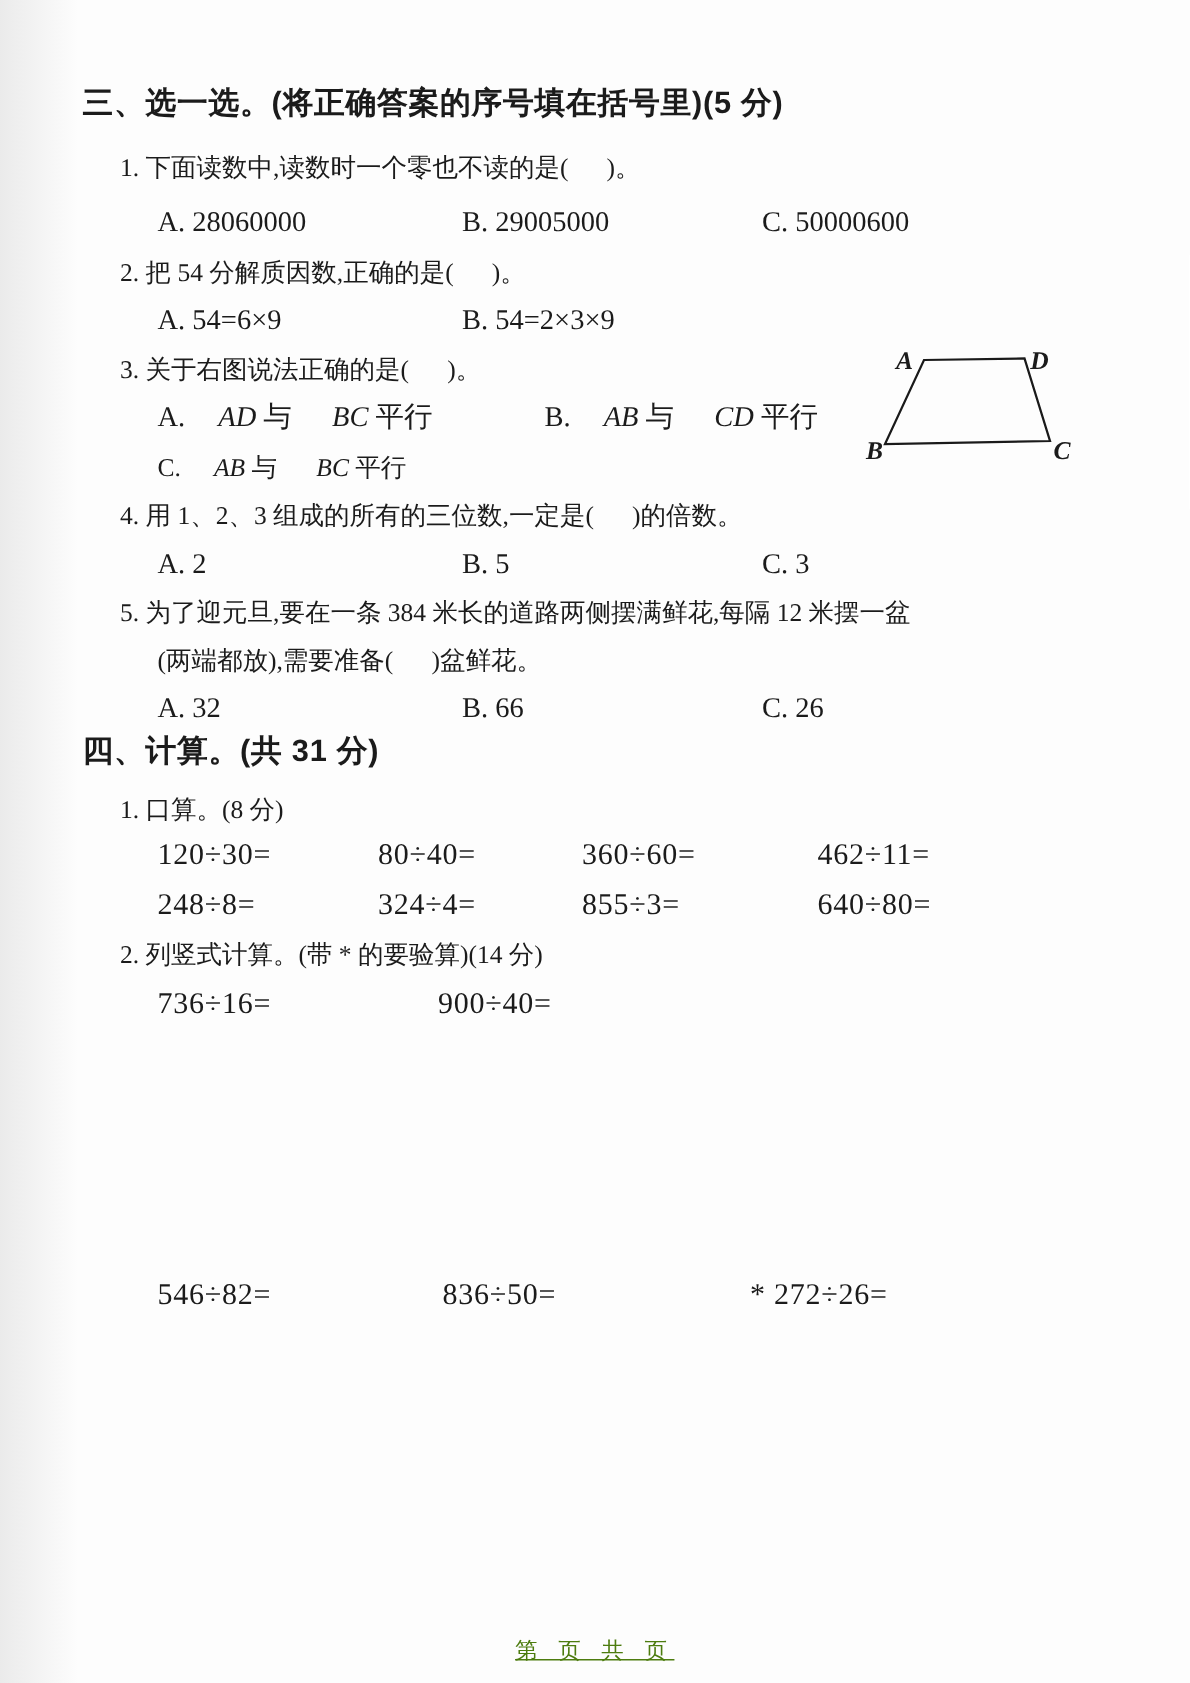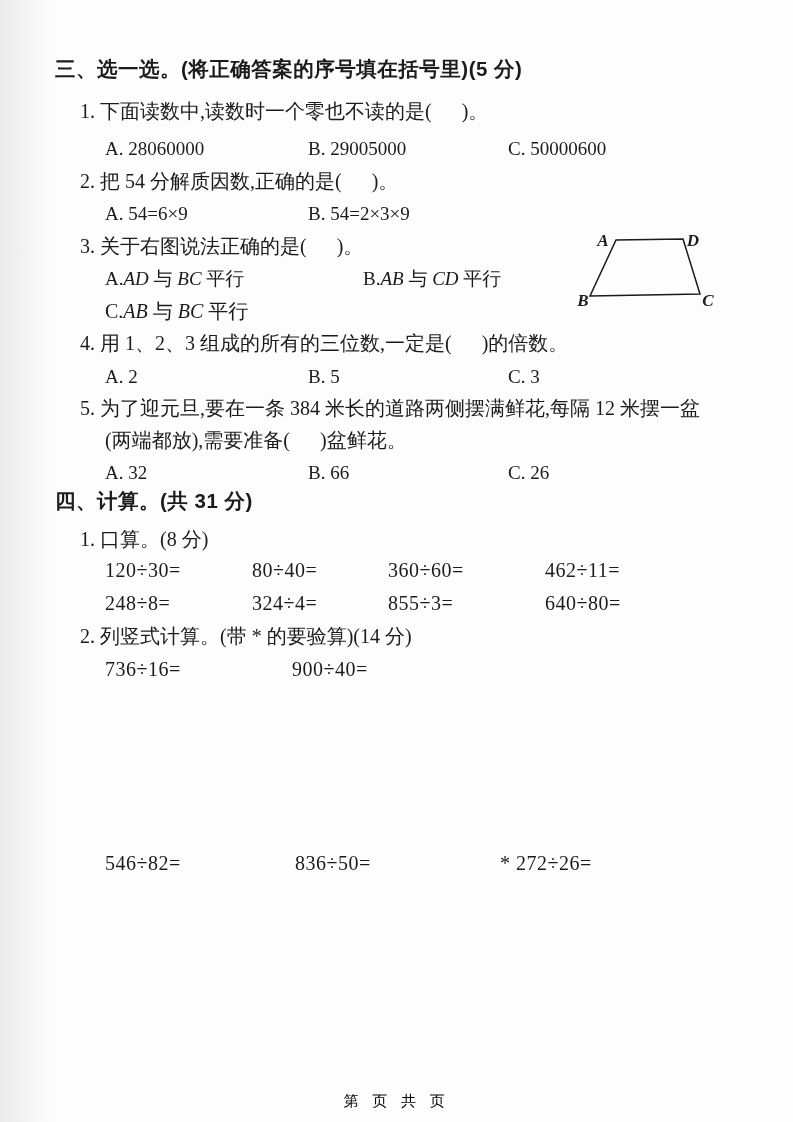--- a/index.html
+++ b/index.html
@@ -17,50 +17,51 @@
     content: "";
     position: absolute;
     left: 0; top: 0; bottom: 0;
     width: 52px;
     background: linear-gradient(90deg, rgba(110,110,110,0.13), rgba(110,110,110,0));
     pointer-events: none;
   }
   .line {
     position: absolute;
     white-space: pre;
-    font-size: 20px;
+    font-size: 17px;
     line-height: 25px;
   }
   .heading {
     font-family: "Liberation Sans", "DejaVu Sans", sans-serif;
     font-weight: 700;
     font-size: 20.5px;
     letter-spacing: 0.5px;
   }
   .opts {
     position: absolute;
     display: grid;
     white-space: pre;
     font-size: 19px;
     line-height: 25px;
   }
   .expr { font-size: 20px; letter-spacing: 0.5px; }
-  .it { font-style: italic; }
+  .it { font-style: italic; margin-left: 22px; }
   .fig-label {
     font-family: "Liberation Serif", "DejaVu Serif", serif;
     font-style: italic;
     font-weight: 700;
     font-size: 17px;
     fill: #1b1b1b;
   }
   .footer {
     text-align: center;
     font-size: 15px;
     letter-spacing: 5px;
-    color: #000000;
+    color: #4d7c0f;
+    text-decoration: underline;
   }
 </style>
 </head>
 <body>
 
 <div class="page">
 
   <div class="line heading" style="left:55px; top:56px;">三、选一选。(将正确答案的序号填在括号里)(5 分)</div>
 
   <div class="line" style="left:80px; top:99px;">1. 下面读数中,读数时一个零也不读的是(      )。</div>

